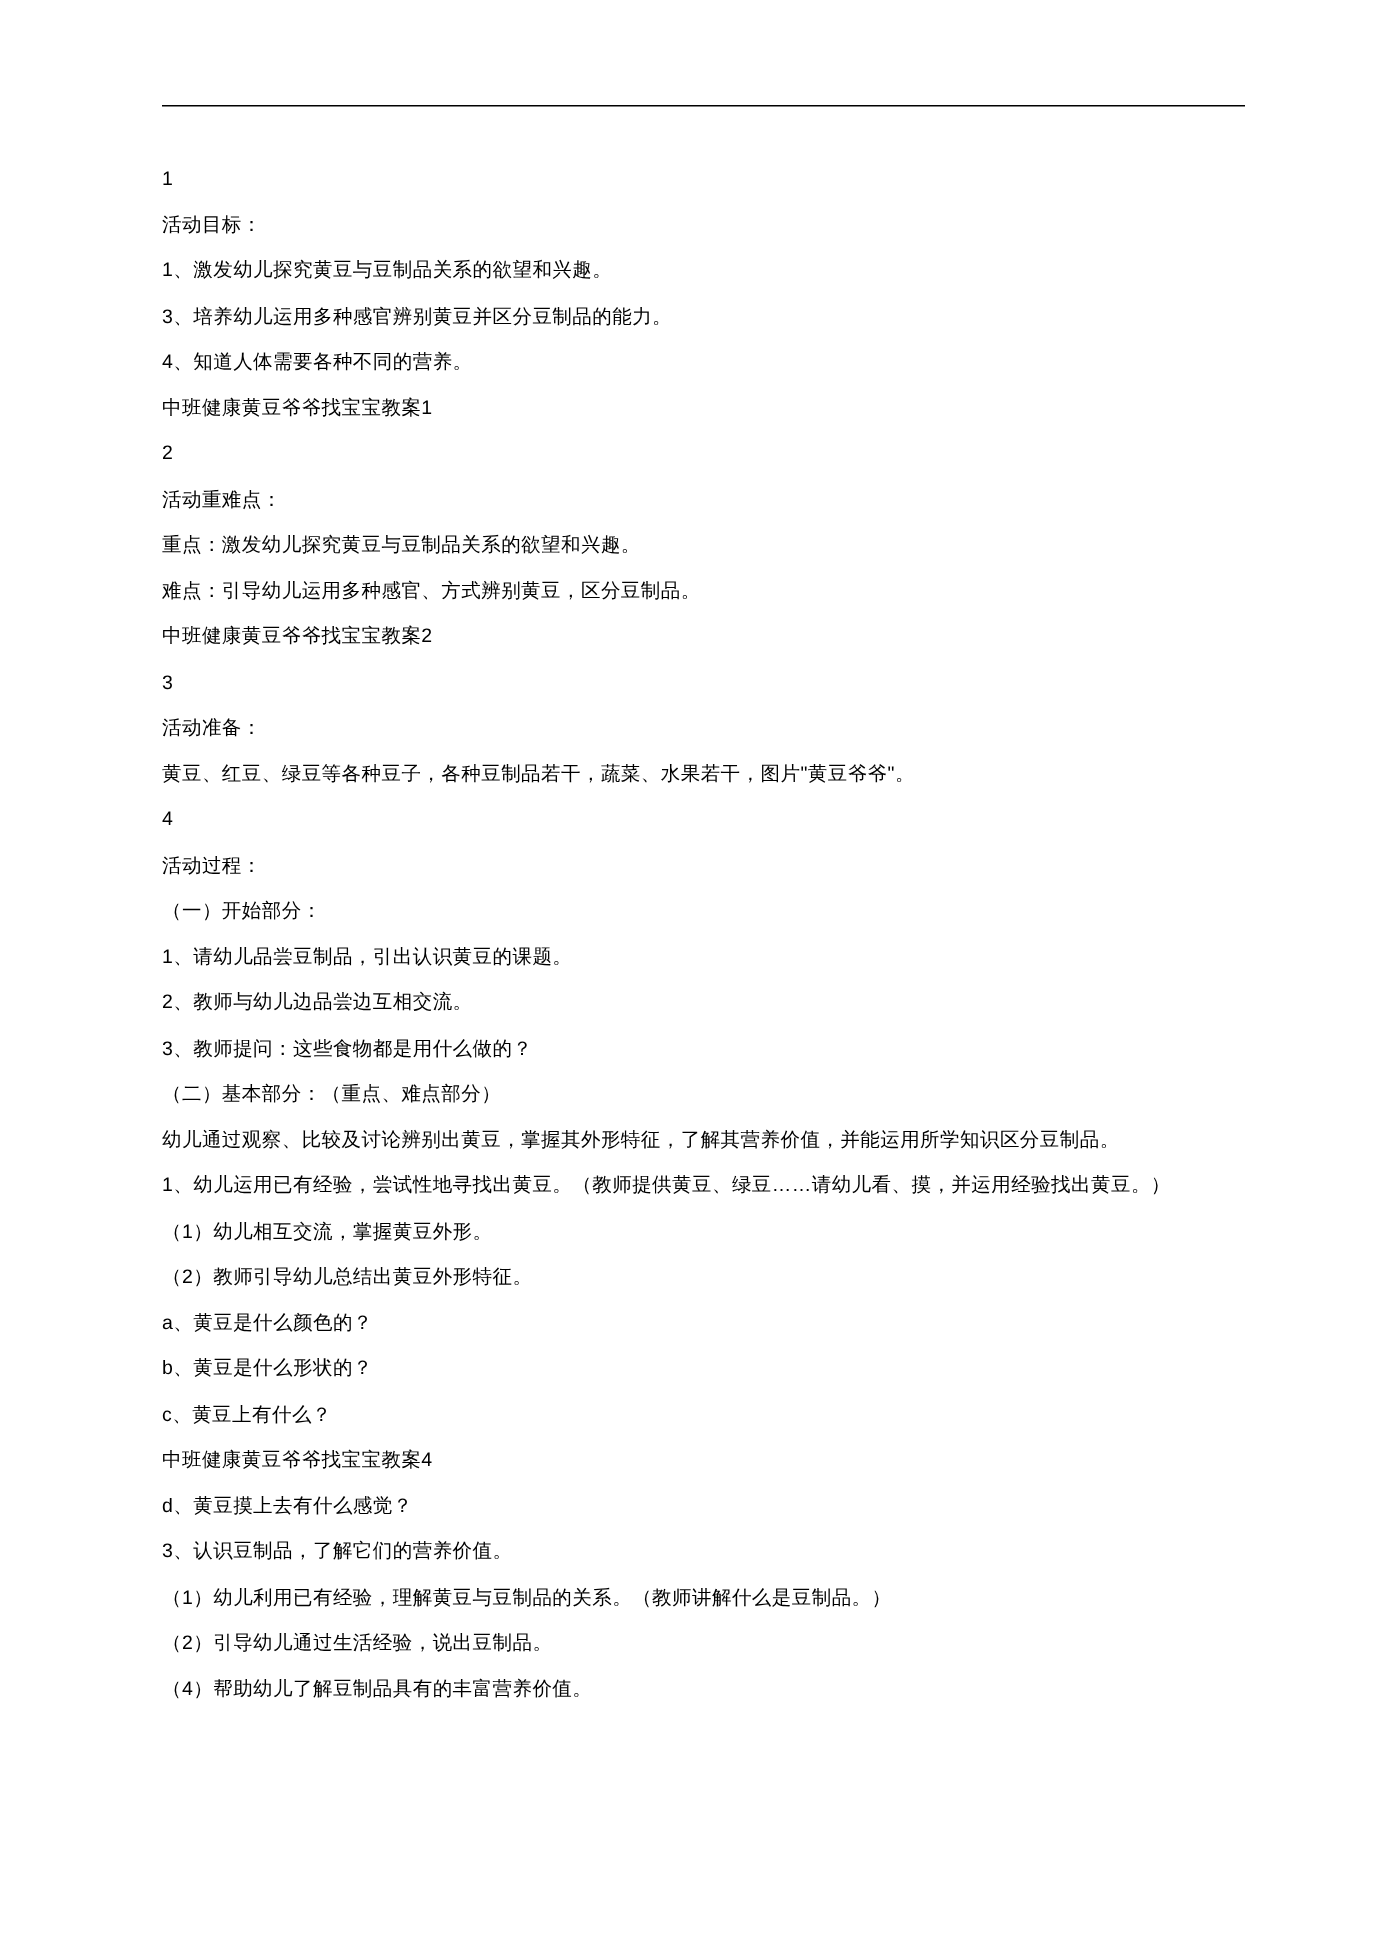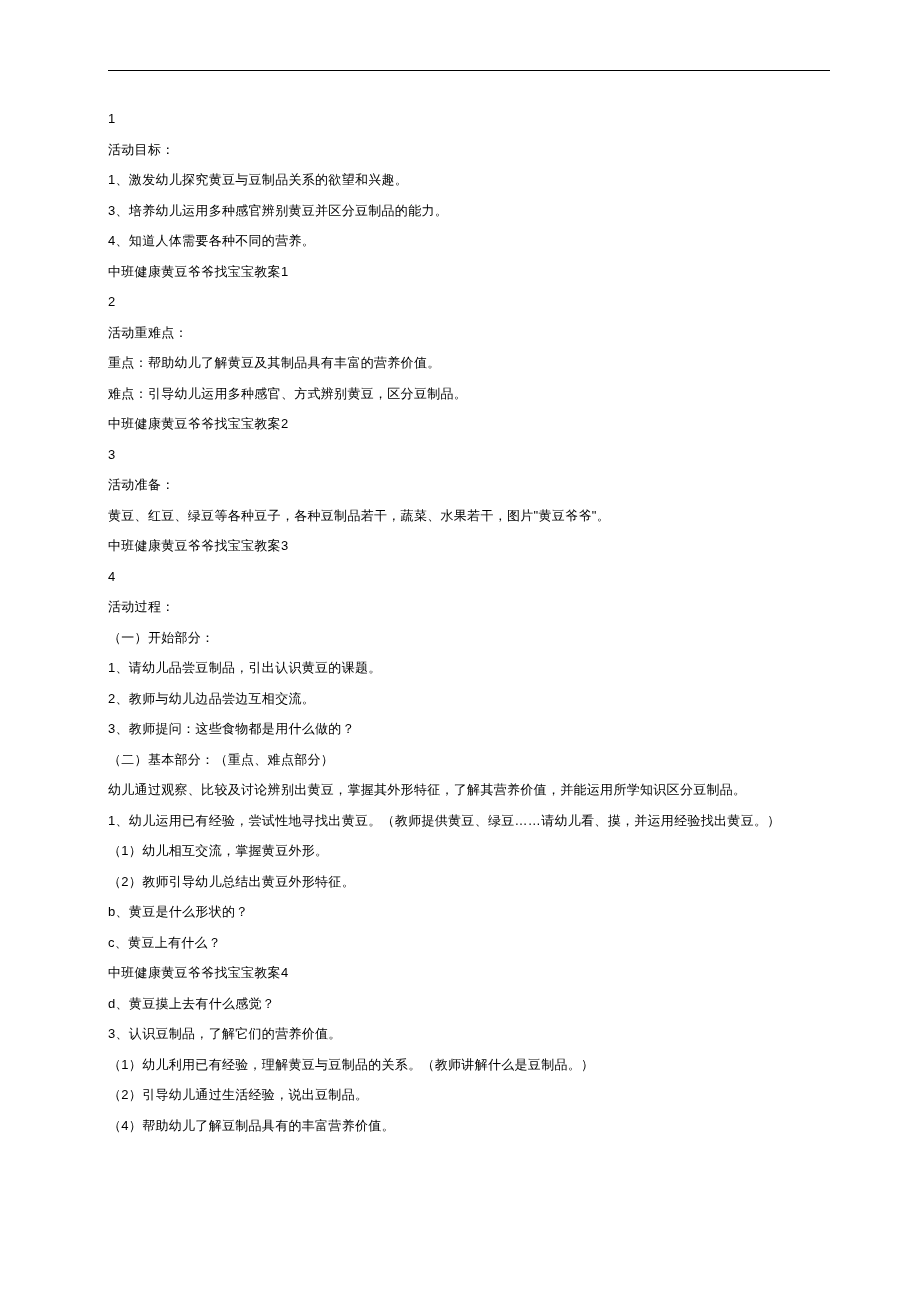--- a/index.html
+++ b/index.html
@@ -33,38 +33,38 @@
   <div class="divider"></div>
   <div id="content">
       <div class="line">1</div>
       <div class="line">活动目标：</div>
       <div class="line">1、激发幼儿探究黄豆与豆制品关系的欲望和兴趣。</div>
       <div class="line">3、培养幼儿运用多种感官辨别黄豆并区分豆制品的能力。</div>
       <div class="line">4、知道人体需要各种不同的营养。</div>
       <div class="line">中班健康黄豆爷爷找宝宝教案1</div>
       <div class="line">2</div>
       <div class="line">活动重难点：</div>
-      <div class="line">重点：帮助幼儿了解黄豆及其制品具有丰富的营养价值。</div>
+      <div class="line">重点：激发幼儿探究黄豆与豆制品关系的欲望和兴趣。</div>
       <div class="line">难点：引导幼儿运用多种感官、方式辨别黄豆，区分豆制品。</div>
       <div class="line">中班健康黄豆爷爷找宝宝教案2</div>
       <div class="line">3</div>
       <div class="line">活动准备：</div>
       <div class="line">黄豆、红豆、绿豆等各种豆子，各种豆制品若干，蔬菜、水果若干，图片"黄豆爷爷"。</div>
-      <div class="line">中班健康黄豆爷爷找宝宝教案3</div>
       <div class="line">4</div>
       <div class="line">活动过程：</div>
       <div class="line">（一）开始部分：</div>
       <div class="line">1、请幼儿品尝豆制品，引出认识黄豆的课题。</div>
       <div class="line">2、教师与幼儿边品尝边互相交流。</div>
       <div class="line">3、教师提问：这些食物都是用什么做的？</div>
       <div class="line">（二）基本部分：（重点、难点部分）</div>
       <div class="line">幼儿通过观察、比较及讨论辨别出黄豆，掌握其外形特征，了解其营养价值，并能运用所学知识区分豆制品。</div>
       <div class="line">1、幼儿运用已有经验，尝试性地寻找出黄豆。（教师提供黄豆、绿豆……请幼儿看、摸，并运用经验找出黄豆。）</div>
       <div class="line">（1）幼儿相互交流，掌握黄豆外形。</div>
       <div class="line">（2）教师引导幼儿总结出黄豆外形特征。</div>
+      <div class="line">a、黄豆是什么颜色的？</div>
       <div class="line">b、黄豆是什么形状的？</div>
       <div class="line">c、黄豆上有什么？</div>
       <div class="line">中班健康黄豆爷爷找宝宝教案4</div>
       <div class="line">d、黄豆摸上去有什么感觉？</div>
       <div class="line">3、认识豆制品，了解它们的营养价值。</div>
       <div class="line">（1）幼儿利用已有经验，理解黄豆与豆制品的关系。（教师讲解什么是豆制品。）</div>
       <div class="line">（2）引导幼儿通过生活经验，说出豆制品。</div>
       <div class="line">（4）帮助幼儿了解豆制品具有的丰富营养价值。</div>
     </div>
 </div>

